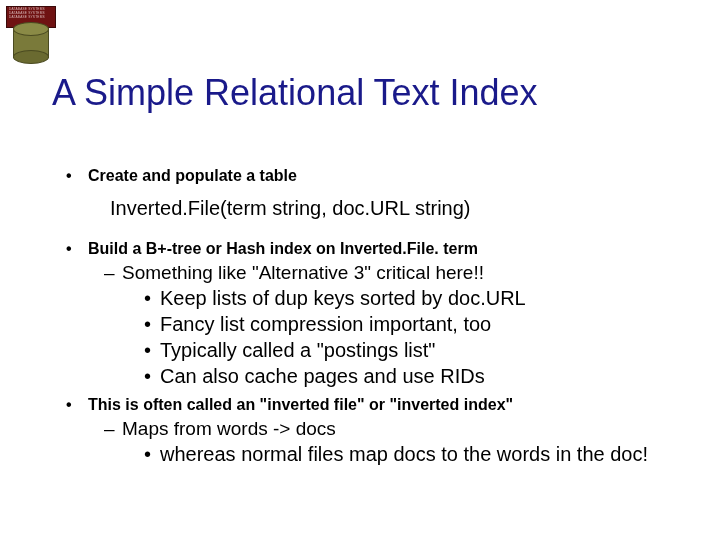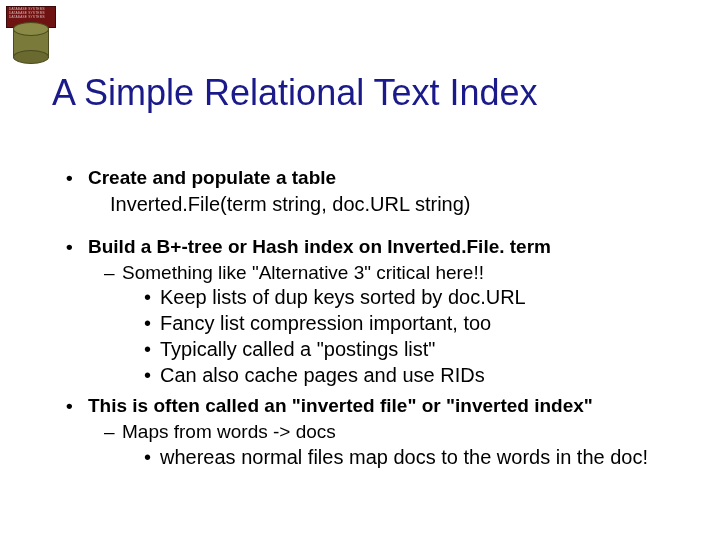--- a/index.html
+++ b/index.html
@@ -87,29 +87,29 @@
     position: absolute;
     top: 160px;
     left: 64px;
     right: 30px;
     font-size: 18px;
     line-height: 1.25;
   }
   ul { margin: 0; padding: 0; list-style: none; }
   li { position: relative; }
 
-  .l1 { padding-left: 24px; margin-top: 6px; font-weight: bold; font-size: 19px; }
+  .l1 { padding-left: 24px; margin-top: 6px; font-weight: bold; font-size: 16px; }
   .l1::before {
     content: "•";
     position: absolute;
     left: 2px;
     top: 0;
     font-weight: bold;
   }
-  .l1-plain { font-weight: normal; font-size: 20px; padding-left: 46px; margin-top: 2px; }
+  .l1-plain { font-weight: normal; font-size: 20px; padding-left: 46px; margin-top: 10px; }
 
   .l2 { padding-left: 58px; margin-top: 2px; font-size: 19px; font-weight: normal; }
   .l2::before {
     content: "–";
     position: absolute;
     left: 40px;
     top: 0;
   }
 
   .l3 { padding-left: 96px; margin-top: 1px; font-size: 20px; font-weight: normal; }

